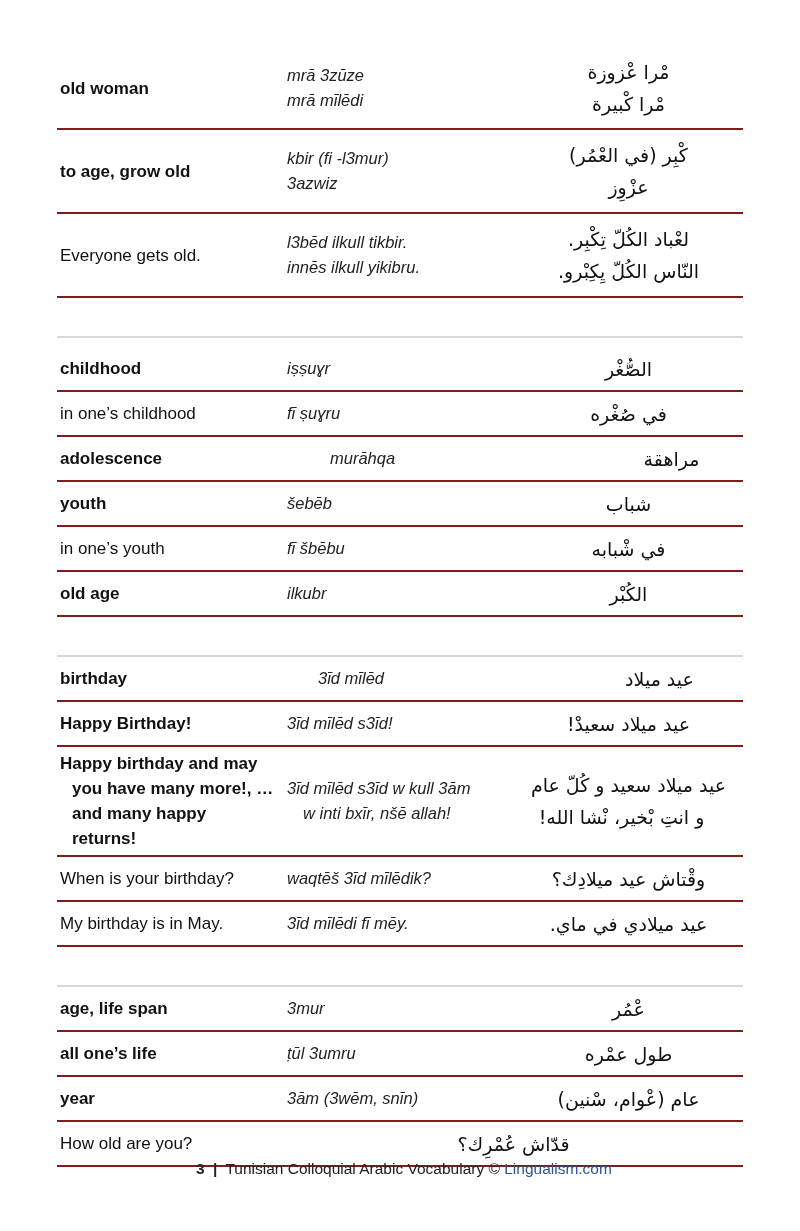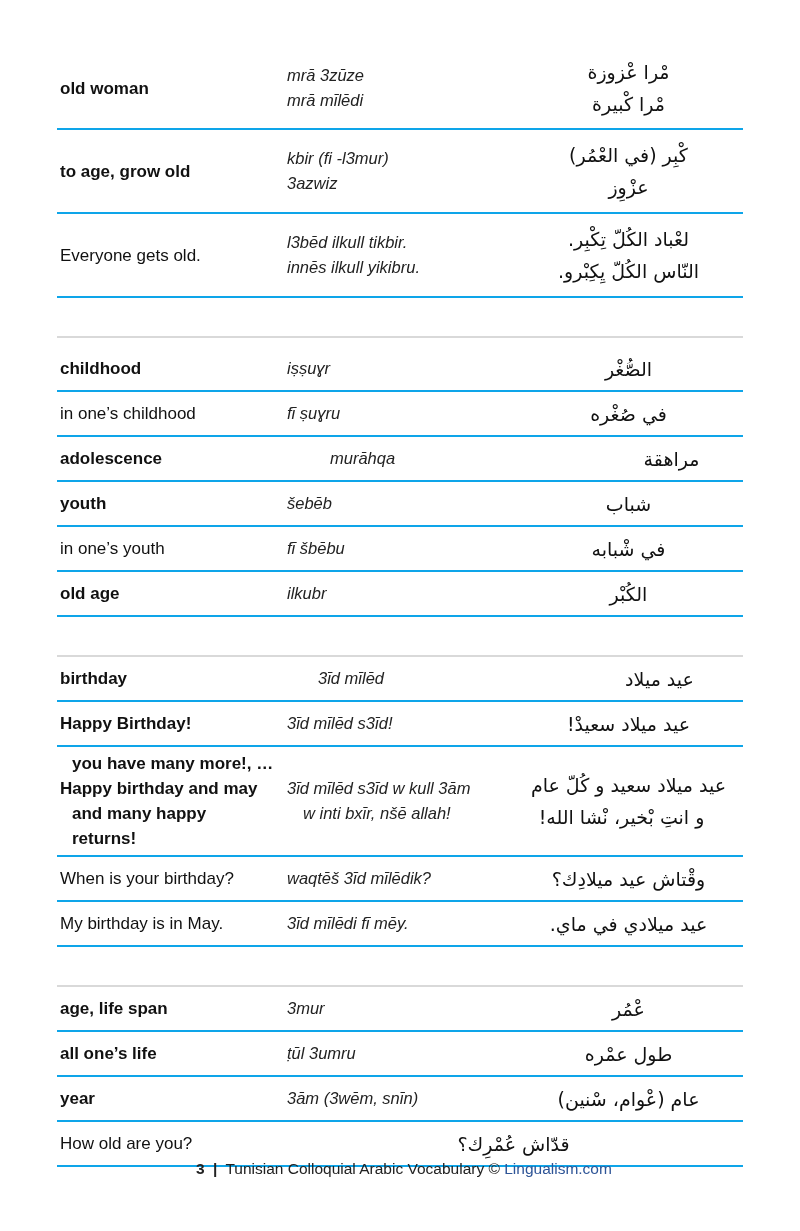--- a/index.html
+++ b/index.html
@@ -1,21 +1,21 @@
 <!DOCTYPE html>
 <html><head>
   <meta charset="utf-8">
   <style>
     html, body { margin: 0; padding: 0; background: #ffffff; }
     body { width: 800px; height: 1231px; position: relative; overflow: hidden;
            font-family: "Liberation Sans", "DejaVu Sans", sans-serif; color: #111; }
     .page { position: absolute; left: 57px; top: 48px; width: 686px; }
     .group { border-top: 2px solid #d9d9d9; margin-bottom: 38px; }
     .group.first { border-top: none; }
-    .row { display: flex; align-items: center; border-bottom: 2px solid #0ea5e9; box-sizing: border-box; }
+    .row { display: flex; align-items: center; border-bottom: 2px solid #7f1d1d; box-sizing: border-box; }
     .en { width: 230px; padding-left: 3px; font-size: 17px; line-height: 25px; box-sizing: border-box; }
     .en.bold { font-weight: bold; }
     .en .line { display: block; }
     .en .line.indent { padding-left: 12px; }
     .tr { width: 230px; font-style: italic; font-size: 16.5px; line-height: 25px; color: #222; }
     .tr .line { display: block; }
     .tr .line.indent { padding-left: 16px; }
     .ar { flex: 1; text-align: center; direction: rtl; font-family: "DejaVu Sans", sans-serif;
           font-size: 19px; line-height: 32px; padding-right: 3px; }
     .ar .line { display: block; }
@@ -158,22 +158,22 @@
           </div>
           <div class="tr">
             <span class="line">3īd mīlēd s3īd!</span>
           </div>
           <div class="ar">
             <span class="line">عيد ميلاد سعيدْ!</span>
           </div>
         </div>
         <div class="row" style="height: 110px;">
           <div class="en bold">
+            <span class="line">Happy birthday and may</span>
             <span class="line indent">you have many more!, …</span>
-            <span class="line">Happy birthday and may</span>
             <span class="line indent">and many happy</span>
             <span class="line indent">returns!</span>
           </div>
           <div class="tr">
             <span class="line">3īd mīlēd s3īd w kull 3ām</span>
             <span class="line indent">w inti bxīr, nšē allah!</span>
           </div>
           <div class="ar">
             <span class="line">عيد ميلاد سعيد و كُلّ عام</span>
             <span class="line indent">و انتِ بْخير، نْشا الله!</span>

